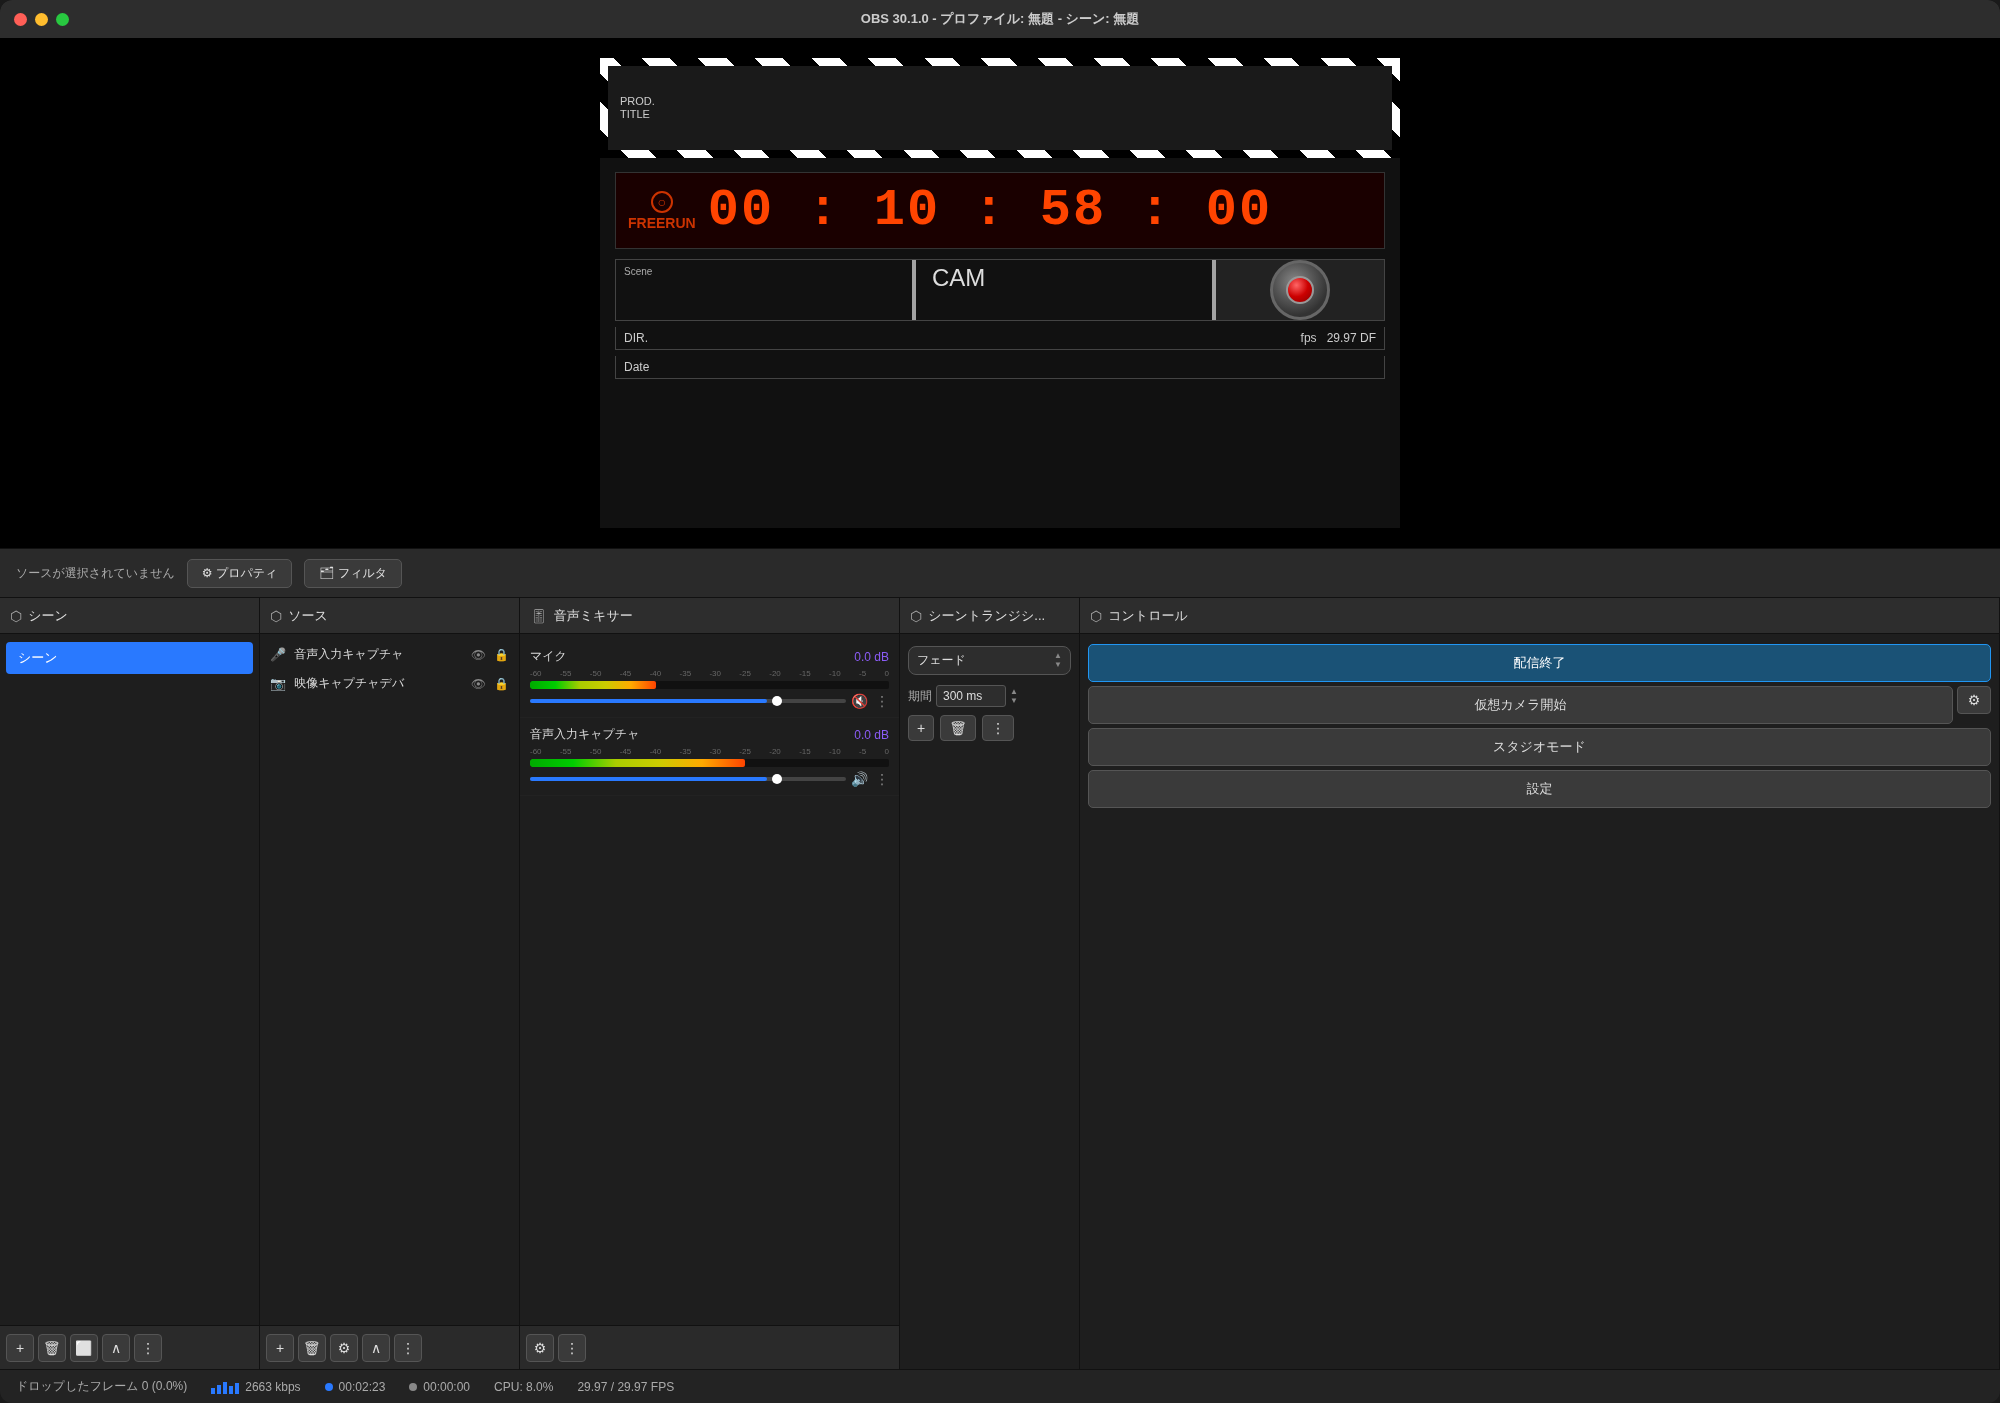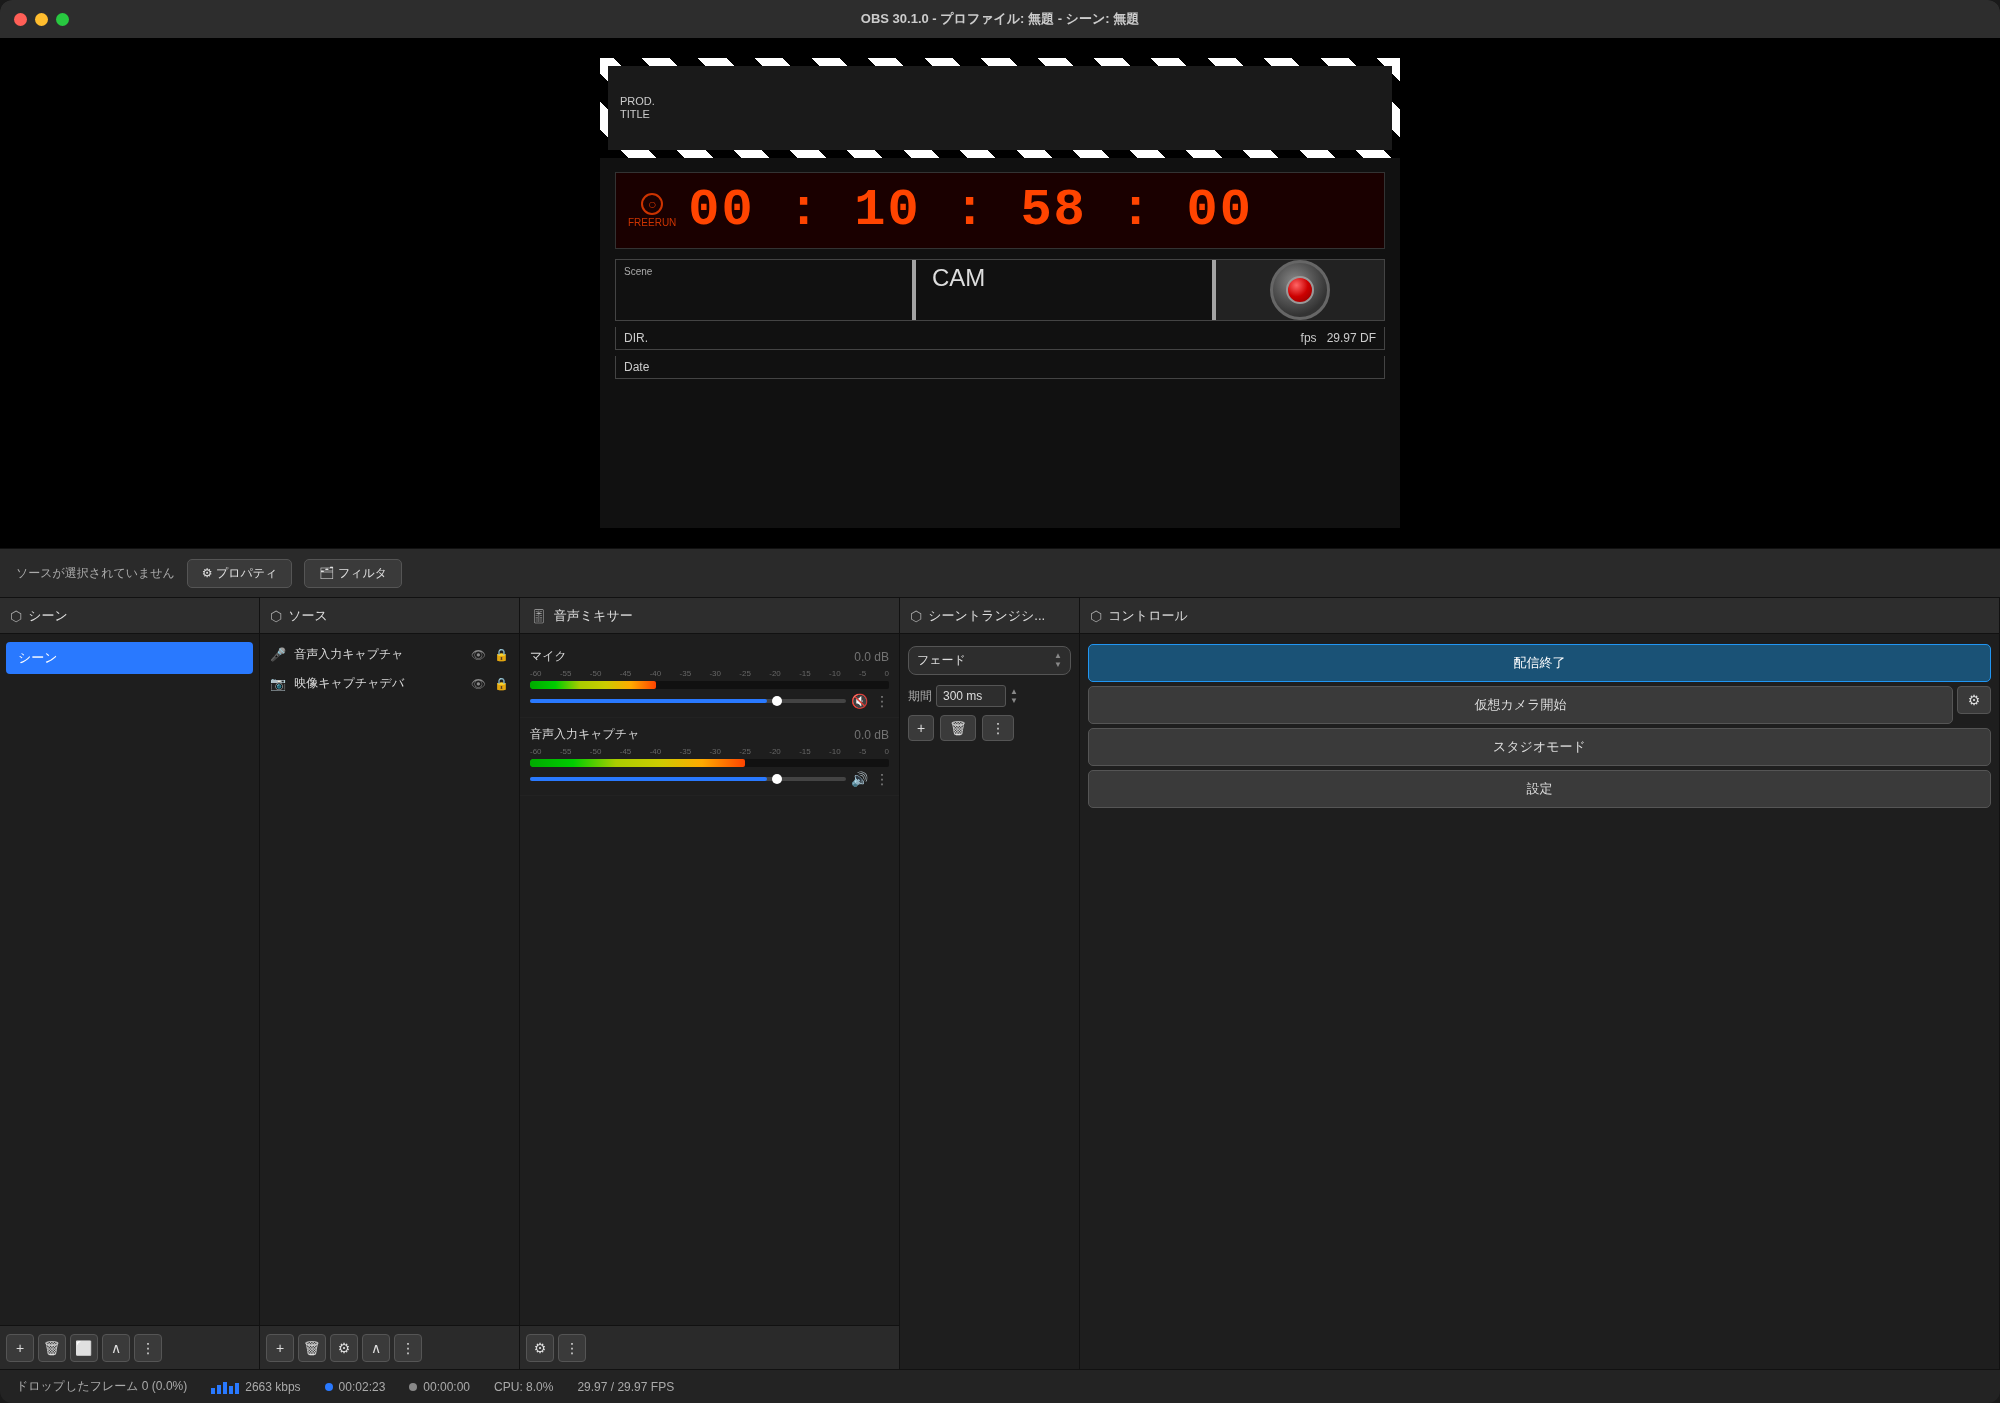--- a/index.html
+++ b/index.html
@@ -122,23 +122,23 @@
     }
     .freerun-circle {
       width: 22px; height: 22px;
       border-radius: 50%;
       border: 2px solid #cc3300;
       display: flex; align-items: center; justify-content: center;
       color: #cc3300;
       font-size: 14px;
     }
     .freerun-text {
-      font-size: 10px;
+      font-size: 14px;
       color: #cc3300;
-      font-weight: normal;
+      font-weight: bold;
     }
     .timecode-value {
       font-size: 52px;
       font-weight: bold;
       color: #ff4400;
       font-family: "Courier New", monospace;
       letter-spacing: 2px;
     }
     .clapper-row {
       display: flex;
@@ -297,21 +297,21 @@
       padding: 8px 10px;
       border-bottom: 1px solid #222;
     }
     .audio-channel-header {
       display: flex;
       justify-content: space-between;
       align-items: center;
       margin-bottom: 4px;
     }
     .audio-channel-name { font-size: 12px; color: #ddd; }
-    .audio-db { font-size: 12px; color: #737373; }
+    .audio-db { font-size: 12px; color: #8b5cf6; }
     .meter-bar {
       height: 8px;
       background: #111;
       border-radius: 2px;
       margin-bottom: 4px;
       position: relative;
       overflow: hidden;
     }
     .meter-scale {
       display: flex;

